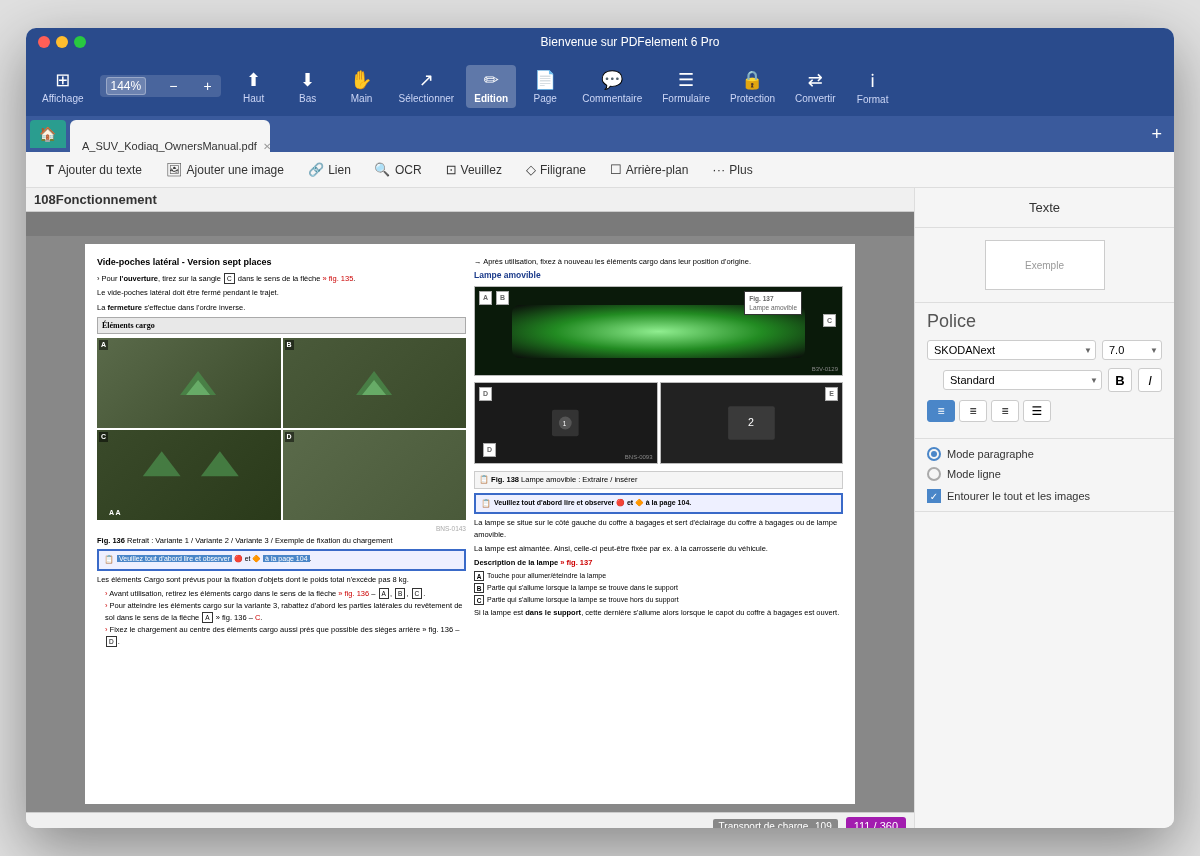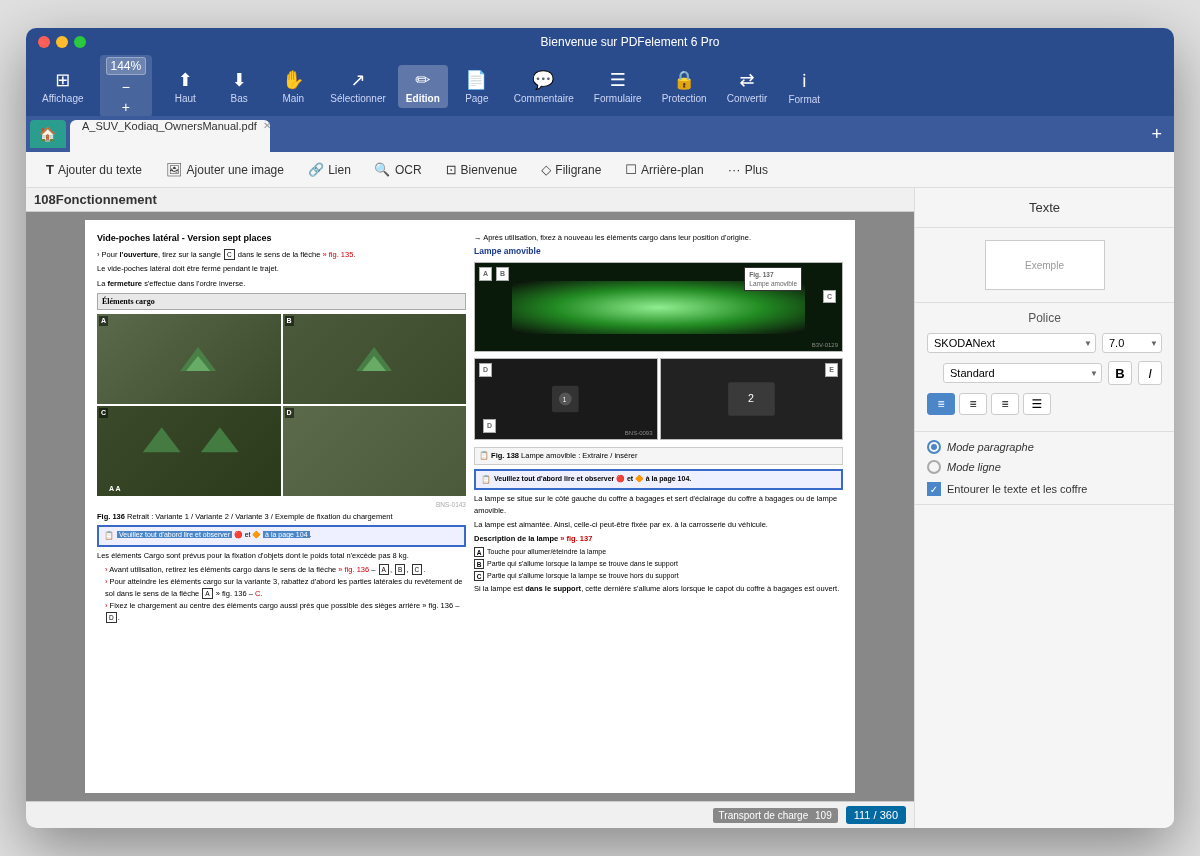--- a/index.html
+++ b/index.html
@@ -72,22 +72,21 @@
     .toolbar-item .label { font-size: 10px; color: #ccd6f6; }
     .toolbar-item.active .label { color: #ffffff; font-weight: 600; }
 
     .zoom-group {
       display: flex;
       align-items: center;
       background: rgba(255,255,255,0.15);
       border-radius: 4px;
       padding: 2px 6px;
       margin: 0 4px;
-      gap: 4px;
-      flex-direction: column;
+      gap: 20px;
     }
     .zoom-value {
       color: white;
       font-size: 12px;
       background: rgba(255,255,255,0.2);
       border: 1px solid rgba(255,255,255,0.3);
       border-radius: 3px;
       padding: 1px 4px;
       min-width: 40px;
       text-align: center;
@@ -103,21 +102,21 @@
     .tabbar {
       background: #3a5a9c;
       height: 36px;
       display: flex;
       align-items: stretch;
       padding: 0 4px;
       flex-shrink: 0;
     }
     .tab {
       display: flex;
-      align-items: flex-start;
+      align-items: flex-end;
       padding: 0 12px;
       gap: 6px;
       background: #f5f5f5;
       border-radius: 6px 6px 0 0;
       margin-top: 4px;
       font-size: 11px;
       color: #333;
       cursor: pointer;
       max-width: 200px;
     }
@@ -204,20 +203,21 @@
     }
     .page-num { font-weight: 700; }
     .page-title { }
 
     .pdf-content {
       flex: 1;
       background: #888;
       display: flex;
       justify-content: center;
       padding: 8px;
+      margin-top: 24px;
     }
 
     .pdf-page {
       background: white;
       width: 770px;
       min-height: 560px;
       padding: 12px;
       font-size: 8px;
       line-height: 1.4;
       position: relative;
@@ -316,21 +316,21 @@
       gap: 8px;
     }
     .page-footer-label {
       background: #888;
       color: white;
       padding: 2px 6px;
       font-size: 10px;
       border-radius: 2px;
     }
     .page-indicator {
-      background: #0369a1;
+      background: #a21caf;
       color: white;
       padding: 3px 8px;
       font-size: 11px;
       border-radius: 3px;
     }
 
     
     .right-panel {
       width: 260px;
       background: #f5f5f5;
@@ -366,24 +366,23 @@
       font-size: 10px;
       color: #999;
       background: white;
     }
 
     .panel-section {
       padding: 8px 12px;
       border-bottom: 1px solid #ddd;
     }
     .panel-section-title {
-      font-size: 12px;
+      font-size: 18px;
       color: #555;
       margin-bottom: 8px;
-      text-align: center;
     }
 
     .font-controls {
       display: flex;
       gap: 6px;
       margin-bottom: 8px;
       align-items: center;
     }
     .font-select {
       flex: 1;
@@ -504,21 +503,20 @@
       cursor: pointer;
       border: 2px solid transparent;
     }
     .color-swatch.selected { border-color: #4a86c8; }
 
     .radio-group {
       display: flex;
       flex-direction: column;
       gap: 6px;
       margin-bottom: 8px;
-      font-style: italic;
     }
     .radio-item {
       display: flex;
       align-items: center;
       gap: 6px;
       font-size: 11px;
       color: #333;
       cursor: pointer;
     }
     .radio-dot {
@@ -710,21 +708,21 @@
     <button class="edit-btn">
       <span class="icon">🔗</span>
       <span>Lien</span>
     </button>
     <button class="edit-btn">
       <span class="icon">🔍</span>
       <span>OCR</span>
     </button>
     <button class="edit-btn">
       <span class="icon">⊡</span>
-      <span>Bienvenue</span>
+      <span>Veuillez</span>
     </button>
     <button class="edit-btn">
       <span class="icon">◇</span>
       <span>Filigrane</span>
     </button>
     <button class="edit-btn">
       <span class="icon">☐</span>
       <span>Arrière-plan</span>
     </button>
     <button class="edit-btn">
@@ -941,19 +939,19 @@
             <div class="radio-dot selected"></div>
             <span>Mode paragraphe</span>
           </div>
           <div class="radio-item">
             <div class="radio-dot"></div>
             <span>Mode ligne</span>
           </div>
         </div>
         <div class="checkbox-item">
           <div class="checkbox-box">✓</div>
-          <span>Entourer le texte et les coffre</span>
+          <span>Entourer le tout et les images</span>
         </div>
       </div>
     </div>
 
   </div>
 </div>
 
 </body></html>

